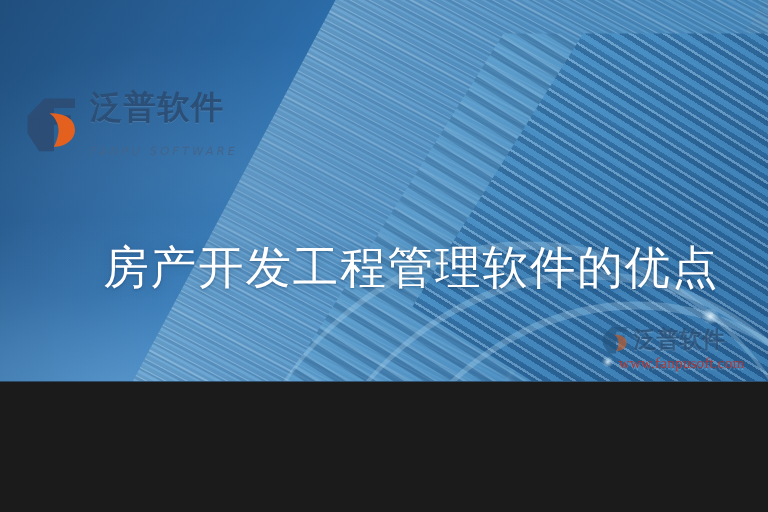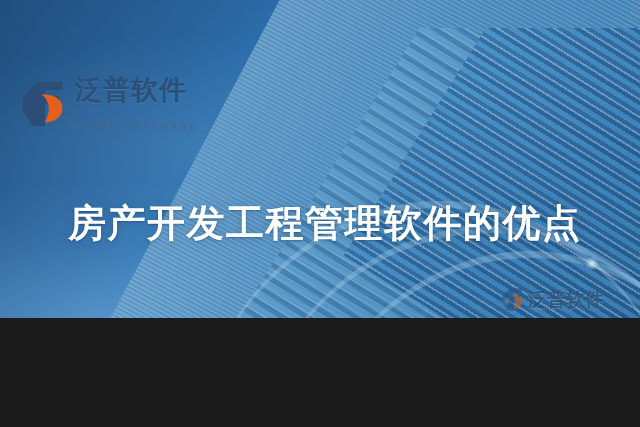--- a/index.html
+++ b/index.html
@@ -181,29 +181,30 @@
     color: #2c4f77;
     line-height: 1.05;
     text-shadow: 0 1px 0 rgba(255,255,255,0.10);
   }
   .brand-en {
     margin-top: 17px;
     font-size: 9.5px;
     letter-spacing: 2.6px;
     color: #43658c;
     font-weight: 400;
+    font-style: italic;
   }
 
   
   .headline {
     position: absolute;
-    left: 68px;
+    left: 86px;
     top: 198px;
     font-size: 38px;
-    font-weight: 700;
+    font-weight: 400;
     color: #ffffff;
     letter-spacing: 1.5px;
     white-space: nowrap;
     text-shadow:
        0 1px 2px rgba(22,58,96,0.45),
        0 0 10px rgba(30,72,116,0.25);
   }
 
   
   .watermark {
@@ -280,15 +281,16 @@
   <div class="headline">房产开发工程管理软件的优点</div>
 
   <div class="watermark">
     <div class="wm-row">
       <svg class="wm-mark" viewBox="0 0 100 104">
         <path d="M34 2 L92 2 L92 20 L52 20 L52 34 L84 34 L84 52 L52 52 L52 102 L24 102 L2 68 L2 36 Z" fill="rgba(36,82,126,0.70)"></path>
         <path d="M44 30 C78 30 92 44 92 62 C92 80 74 94 52 94 C60 78 64 62 58 48 C54 38 48 33 44 30 Z" fill="rgba(196,92,40,0.72)"></path>
       </svg>
       <span class="wm-cn">泛普软件</span>
     </div>
+    <div class="wm-url">www.fanpusoft.com</div>
   </div>
 
 </div>
 
 </body></html>

